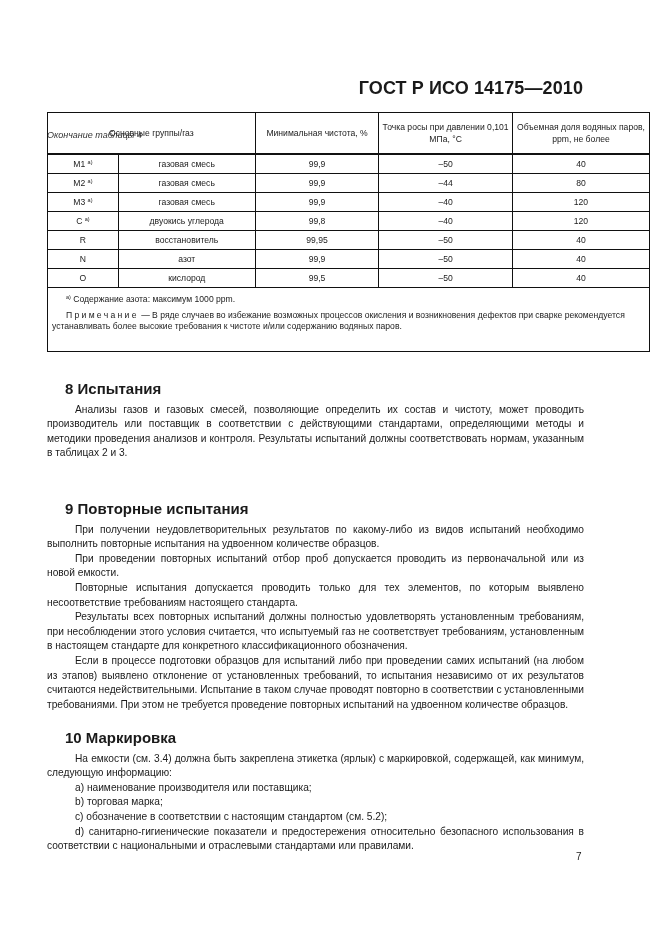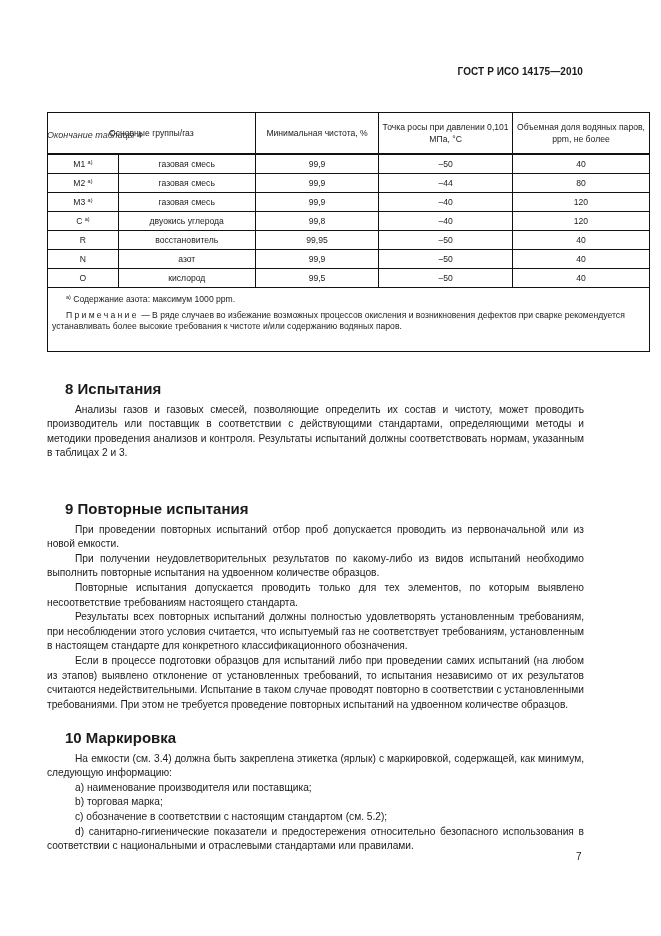--- a/index.html
+++ b/index.html
@@ -1,22 +1,22 @@
 <!DOCTYPE html>
 <html><head>
   <meta charset="utf-8">
   <style>
     html, body { margin: 0; padding: 0; background: #ffffff; }
     body {
       width: 661px; height: 936px; position: relative; overflow: hidden;
       font-family: "Liberation Sans", sans-serif; color: #1a1a1a;
     }
     .doc-code {
-      position: absolute; top: 66px; right: 78px;
-      font-weight: bold; font-size: 10px; letter-spacing: 0.1px; text-align: center;
+      position: absolute; top: 78px; right: 78px;
+      font-weight: bold; font-size: 18px; letter-spacing: 0.1px; text-align: center;
     }
     .table-caption {
       position: absolute; top: 97px; left: 47px;
       font-style: italic; font-size: 9px; color: #333; margin-top: 33px;
     }
     table.gas {
       position: absolute; top: 112px; left: 47px;
       width: 603px; border-collapse: collapse;
       font-size: 8.6px; color: #222;
     }
@@ -121,22 +121,22 @@
   </tbody>
 </table>
 
 <div class="section" style="top:374px;">
   <h2>8  Испытания</h2>
   <p>Анализы газов и газовых смесей, позволяющие определить их состав и чистоту, может проводить производитель или поставщик в соответствии с действующими стандартами, определяющими методы и методики проведения анализов и контроля. Результаты испытаний должны соответствовать нормам, указанным в таблицах 2 и 3.</p>
 </div>
 
 <div class="section" style="top:494px;">
   <h2>9  Повторные испытания</h2>
+  <p>При получении неудовлетворительных результатов по какому-либо из видов испытаний необходимо выполнить повторные испытания на удвоенном количестве образцов.</p>
   <p>При проведении повторных испытаний отбор проб допускается проводить из первоначальной или из новой емкости.</p>
-  <p>При получении неудовлетворительных результатов по какому-либо из видов испытаний необходимо выполнить повторные испытания на удвоенном количестве образцов.</p>
   <p>Повторные испытания допускается проводить только для тех элементов, по которым выявлено несоответствие требованиям настоящего стандарта.</p>
   <p>Результаты всех повторных испытаний должны полностью удовлетворять установленным требованиям, при несоблюдении этого условия считается, что испытуемый газ не соответствует требованиям, установленным в настоящем стандарте для конкретного классификационного обозначения.</p>
   <p>Если в процессе подготовки образцов для испытаний либо при проведении самих испытаний (на любом из этапов) выявлено отклонение от установленных требований, то испытания независимо от их результатов считаются недействительными. Испытание в таком случае проводят повторно в соответствии с установленными требованиями. При этом не требуется проведение повторных испытаний на удвоенном количестве образцов.</p>
 </div>
 
 <div class="section" style="top:723px;">
   <h2>10  Маркировка</h2>
   <p>На емкости (см. 3.4) должна быть закреплена этикетка (ярлык) с маркировкой, содержащей, как минимум, следующую информацию:</p>
   <p class="item">a)  наименование производителя или поставщика;</p>
   <p class="item">b)  торговая марка;</p>

